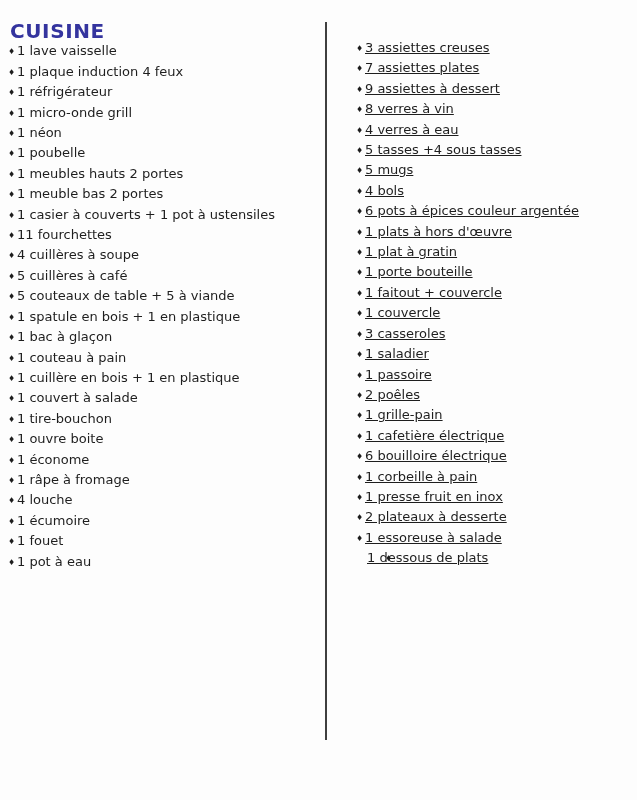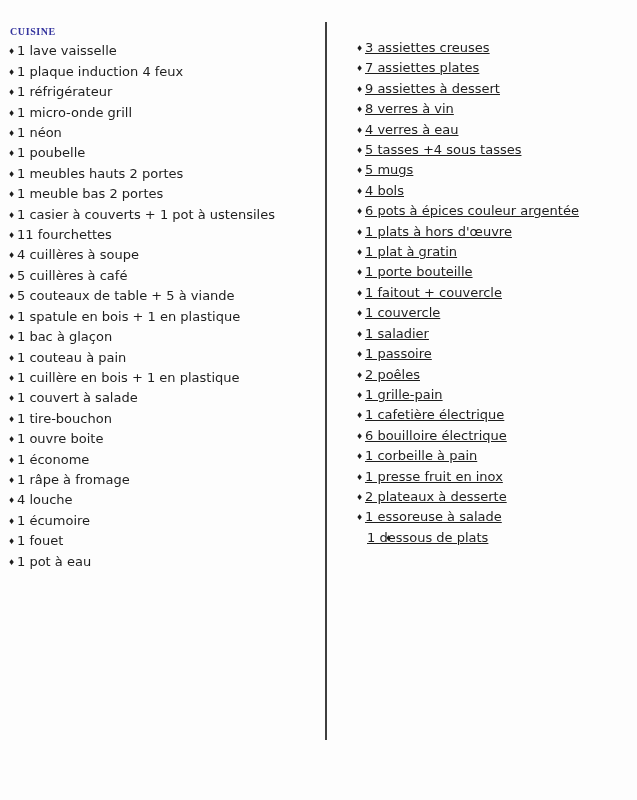--- a/index.html
+++ b/index.html
@@ -20,26 +20,25 @@
     overflow: hidden;
   }
   .left-col {
     position: absolute;
     left: 8px;
     top: 22px;
     width: 312px;
   }
   .page-title {
     font-weight: bold;
-    font-size: 10px;
+    font-size: 20px;
     line-height: 19.4px;
     letter-spacing: 0.6px;
     color: var(--title-color);
     margin: 0 0 0 2px;
-    font-family: Liberation Serif, serif;
   }
   ul.items {
     list-style: none;
     margin: 0;
     padding: 0;
   }
   ul.items li {
     font-size: 13px;
     line-height: 19.4px;
     white-space: normal;
@@ -119,20 +118,21 @@
         <li><span class="bullet">♦</span><span>4 verres à eau</span></li>
         <li><span class="bullet">♦</span><span>5 tasses +4 sous tasses</span></li>
         <li><span class="bullet">♦</span><span>5 mugs</span></li>
         <li><span class="bullet">♦</span><span>4 bols</span></li>
         <li><span class="bullet">♦</span><span>6 pots à épices couleur argentée</span></li>
         <li><span class="bullet">♦</span><span>1 plats à hors d'œuvre</span></li>
         <li><span class="bullet">♦</span><span>1 plat à gratin</span></li>
         <li><span class="bullet">♦</span><span>1 porte bouteille</span></li>
         <li><span class="bullet">♦</span><span>1 faitout + couvercle</span></li>
         <li><span class="bullet">♦</span><span>1 couvercle</span></li>
+        <li><span class="bullet">♦</span><span>3 casseroles</span></li>
         <li><span class="bullet">♦</span><span>1 saladier</span></li>
         <li><span class="bullet">♦</span><span>1 passoire</span></li>
         <li><span class="bullet">♦</span><span>2 poêles</span></li>
         <li><span class="bullet">♦</span><span>1 grille-pain</span></li>
         <li><span class="bullet">♦</span><span>1 cafetière électrique</span></li>
         <li><span class="bullet">♦</span><span>6 bouilloire électrique</span></li>
         <li><span class="bullet">♦</span><span>1 corbeille à pain</span></li>
         <li><span class="bullet">♦</span><span>1 presse fruit en inox</span></li>
         <li><span class="bullet">♦</span><span>2 plateaux à desserte</span></li>
         <li><span class="bullet">♦</span><span>1 essoreuse à salade</span></li>

